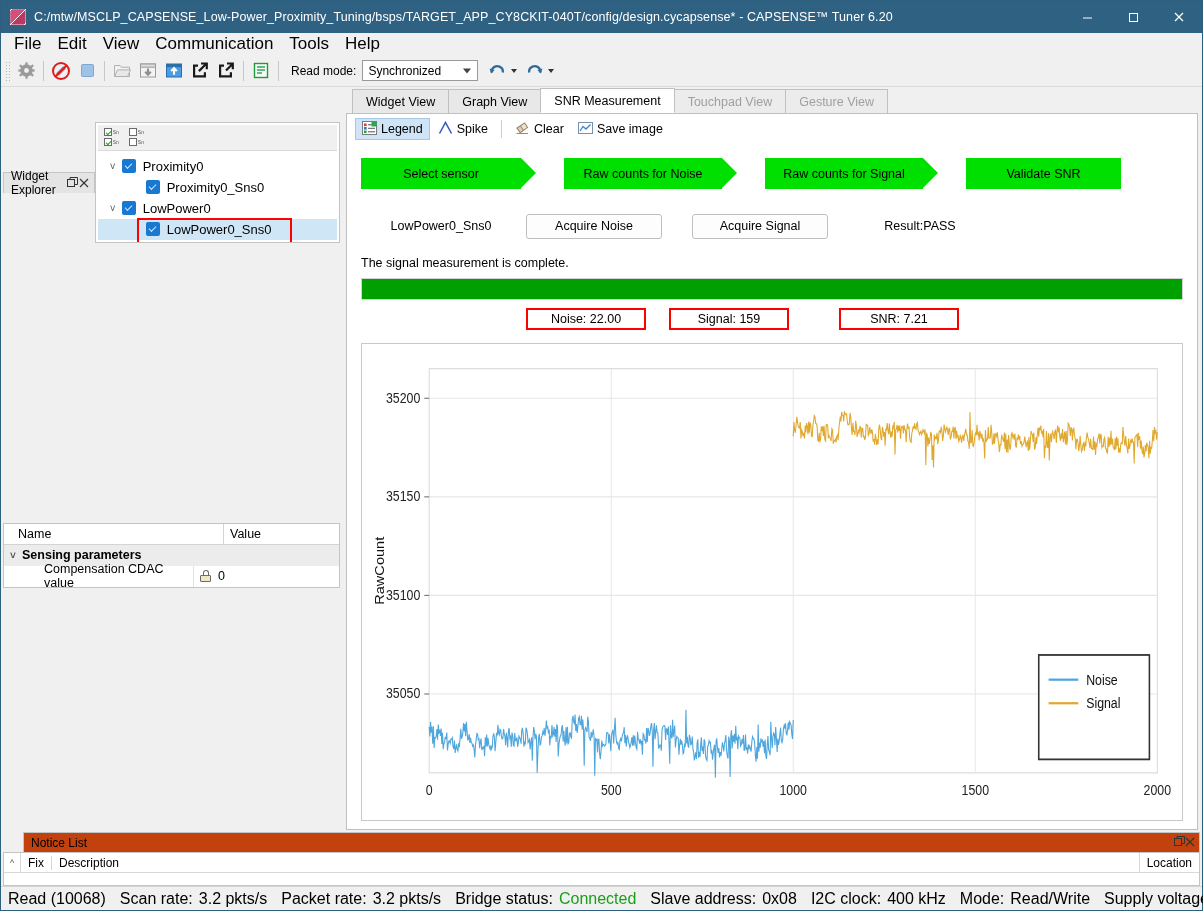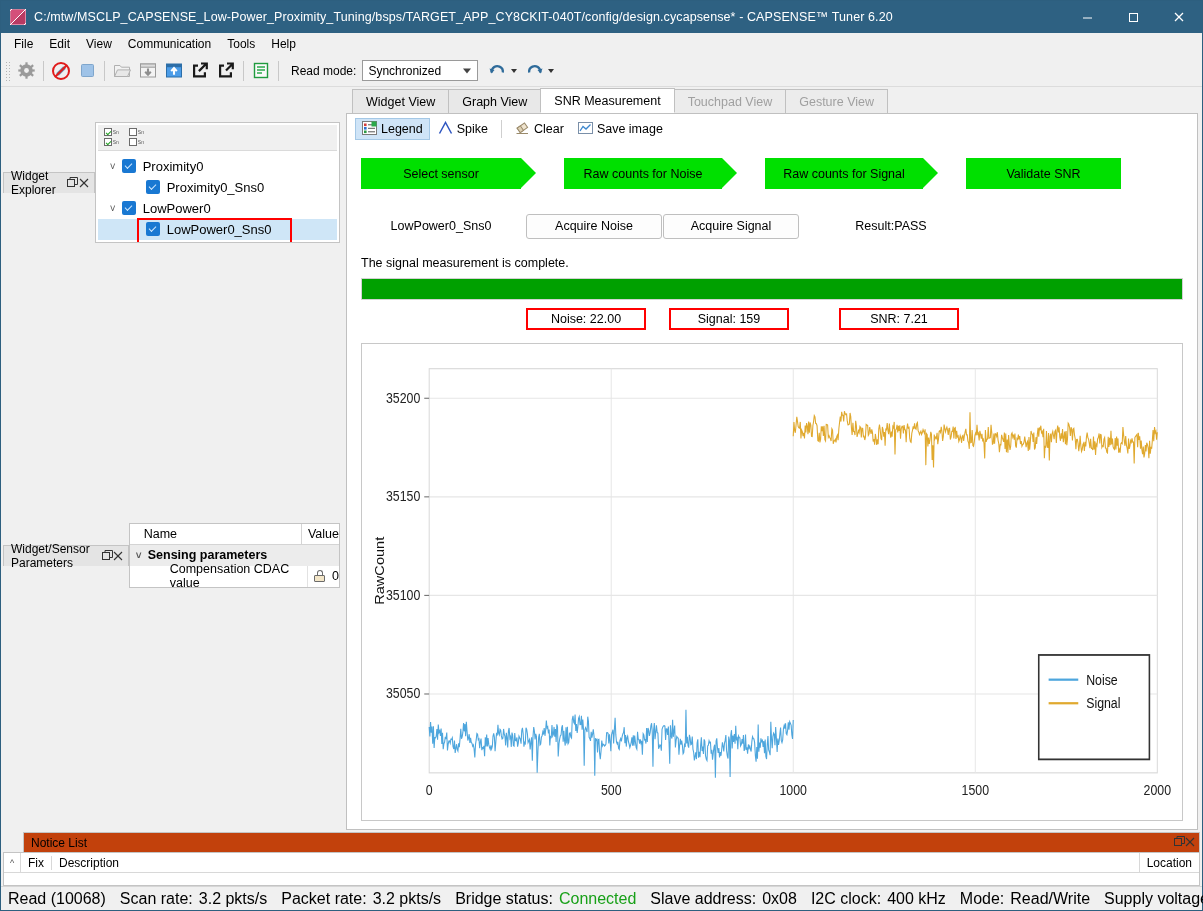--- a/index.html
+++ b/index.html
@@ -43,21 +43,21 @@
     display: flex; align-items: center; justify-content: center;
     font-size: 13px; color: #fff;
   }
 
   
   .menubar {
     height: 22px; flex: 0 0 22px;
     background: #f0f0f0;
     display: flex; align-items: center;
     padding-left: 5px;
-    font-size: 12px;
+    font-size: 17px;
   }
   .menubar .mi { padding: 3px 8px; }
 
   
   .toolbar {
     height: 32px; flex: 0 0 32px;
     background: #f0f0f0;
     display: flex; align-items: center;
     padding-left: 4px;
     border-bottom: 1px solid #dcdcdc;
@@ -616,35 +616,20 @@
               <div class="tnode sel hl">
                 <span class="twist" style="margin-left: 24px;"></span>
                 <span class="cb"></span>
                 <span class="tlbl">LowPower0_Sns0</span>
               </div>
             </div>
         </div>
       </div>
 
       <div class="panel" style="flex:1 1 auto; margin-top:5px;">
-        <div class="panel-head">
-          <span class="ttl">Widget/Sensor Parameters</span>
-          <span class="pbtn">
-            <svg width="11" height="11" viewBox="0 0 11 11">
-                <rect x="0.5" y="2.5" width="7" height="7" fill="none" stroke="#333"></rect>
-                <polyline points="3,2.5 3,0.5 10.5,0.5 10.5,7.5 8,7.5" fill="none" stroke="#333"></polyline>
-              </svg>
-          </span>
-          <span class="pbtn">
-            <svg width="10" height="10" viewBox="0 0 10 10">
-                <line x1="1" y1="1" x2="9" y2="9" stroke="#333" stroke-width="1.1"></line>
-                <line x1="9" y1="1" x2="1" y2="9" stroke="#333" stroke-width="1.1"></line>
-              </svg>
-          </span>
-        </div>
         <div class="panel-body">
           <div class="pgrid">
             <div class="hdr">
               <div class="c1">Name</div>
               <div class="c2">Value</div>
             </div>
             <div class="grp">
               <span class="tw">˅</span>
               <span>Sensing parameters</span>
             </div>
@@ -739,21 +724,21 @@
               <span class="chev" style="border-left-color: rgb(0, 224, 0);"></span>
             </div>
             <div class="step" style="width: 155px; background: rgb(0, 224, 0);">
               <span>Validate SNR</span>
             </div>
           </div>
 
         <div class="actions">
           <div class="act-sensor">LowPower0_Sns0</div>
           <div class="btn" style="margin-left:5px;">Acquire Noise</div>
-          <div class="btn" style="margin-left:1px;">Acquire Signal</div>
+          <div class="btn" style="margin-left:30px;">Acquire Signal</div>
           <div class="act-result" style="margin-left:12px;">Result:PASS</div>
         </div>
 
         <div class="statusmsg">The signal measurement is complete.</div>
 
         <div class="progress">
           <div class="fill" id="progress-fill" style="width: 100%; background: rgb(0, 160, 0);"></div>
         </div>
 
         <div class="metrics">

